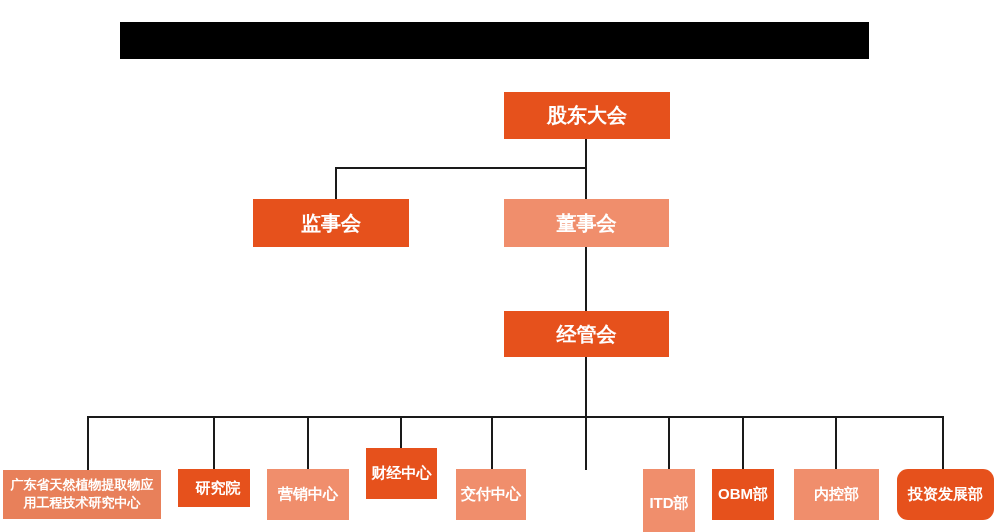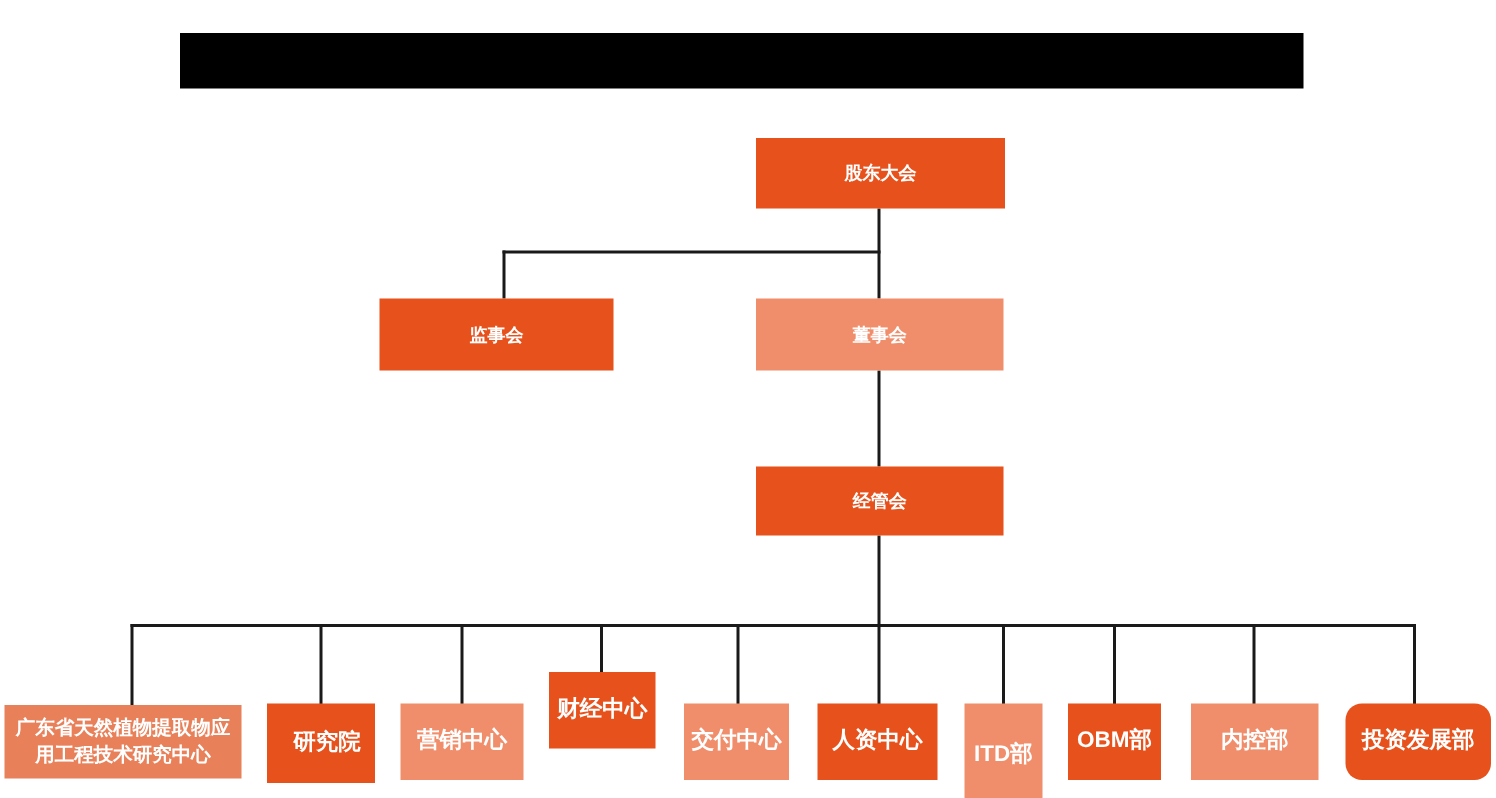--- a/index.html
+++ b/index.html
@@ -16,21 +16,21 @@
     background: var(--bar-color, #000);
   }
   .node {
     position: absolute;
     display: flex;
     align-items: center;
     justify-content: center;
     text-align: center;
     color: var(--text-color, #fff);
     font-weight: bold;
-    font-size: 12px;
+    font-size: 20px;
     line-height: 1.35;
     box-sizing: border-box;
     padding: 2px 4px;
   }
   .node.small { font-size: 15px; }
   .node.tiny  { font-size: 13px; }
   .node[data-variant="dark"]   { background: var(--dark-orange,   #E6511C); }
   .node[data-variant="salmon"] { background: var(--salmon,        #F08E6C); }
   .node[data-variant="medium"] { background: var(--medium-orange, #E8805A); font-family: Liberation Mono, monospace; }
   .line {
@@ -63,23 +63,22 @@
   <div class="line" style="left:942px; top:416px; width:2px; height:54px;"></div>
 
   <div class="node" data-variant="dark" style="left:504px; top:92px; width:166px; height:47px;">股东大会</div>
 
   <div class="node" data-variant="dark" style="left:253px; top:199px; width:156px; height:48px;">监事会</div>
   <div class="node" data-variant="salmon" style="left:504px; top:199px; width:165px; height:48px;">董事会</div>
 
   <div class="node" data-variant="dark" style="left:504px; top:311px; width:165px; height:46px;">经管会</div>
 
   <div class="node tiny" data-variant="medium" style="left:3px; top:470px; width:158px; height:49px;">广东省天然植物提取物应用工程技术研究中心</div>
-  <div class="node small" data-variant="dark" style="left:178px; top:469px; width:72px; height:53px;padding-left:12px;">研究院</div>
+  <div class="node small" data-variant="dark" style="left:178px; top:469px; width:72px; height:38px;padding-left:12px;">研究院</div>
   <div class="node small" data-variant="salmon" style="left:267px; top:469px; width:82px; height:51px;">营销中心</div>
   <div class="node small" data-variant="dark" style="left:366px; top:448px; width:71px; height:51px;">财经中心</div>
   <div class="node small" data-variant="salmon" style="left:456px; top:469px; width:70px; height:51px;">交付中心</div>
-  <div class="node small" data-variant="dark" style="left:545px; top:469px; width:80px; height:51px;">人资中心</div>
   <div class="node small" data-variant="salmon" style="left:643px; top:469px; width:52px; height:69px;">ITD部</div>
   <div class="node small" data-variant="dark" style="left:712px; top:469px; width:62px; height:51px;">OBM部</div>
   <div class="node small" data-variant="salmon" style="left:794px; top:469px; width:85px; height:51px;">内控部</div>
   <div class="node small" data-variant="dark" style="left:897px; top:469px; width:97px; height:51px;border-radius:11px;">投资发展部</div>
 
 </div>
 
 </body></html>

